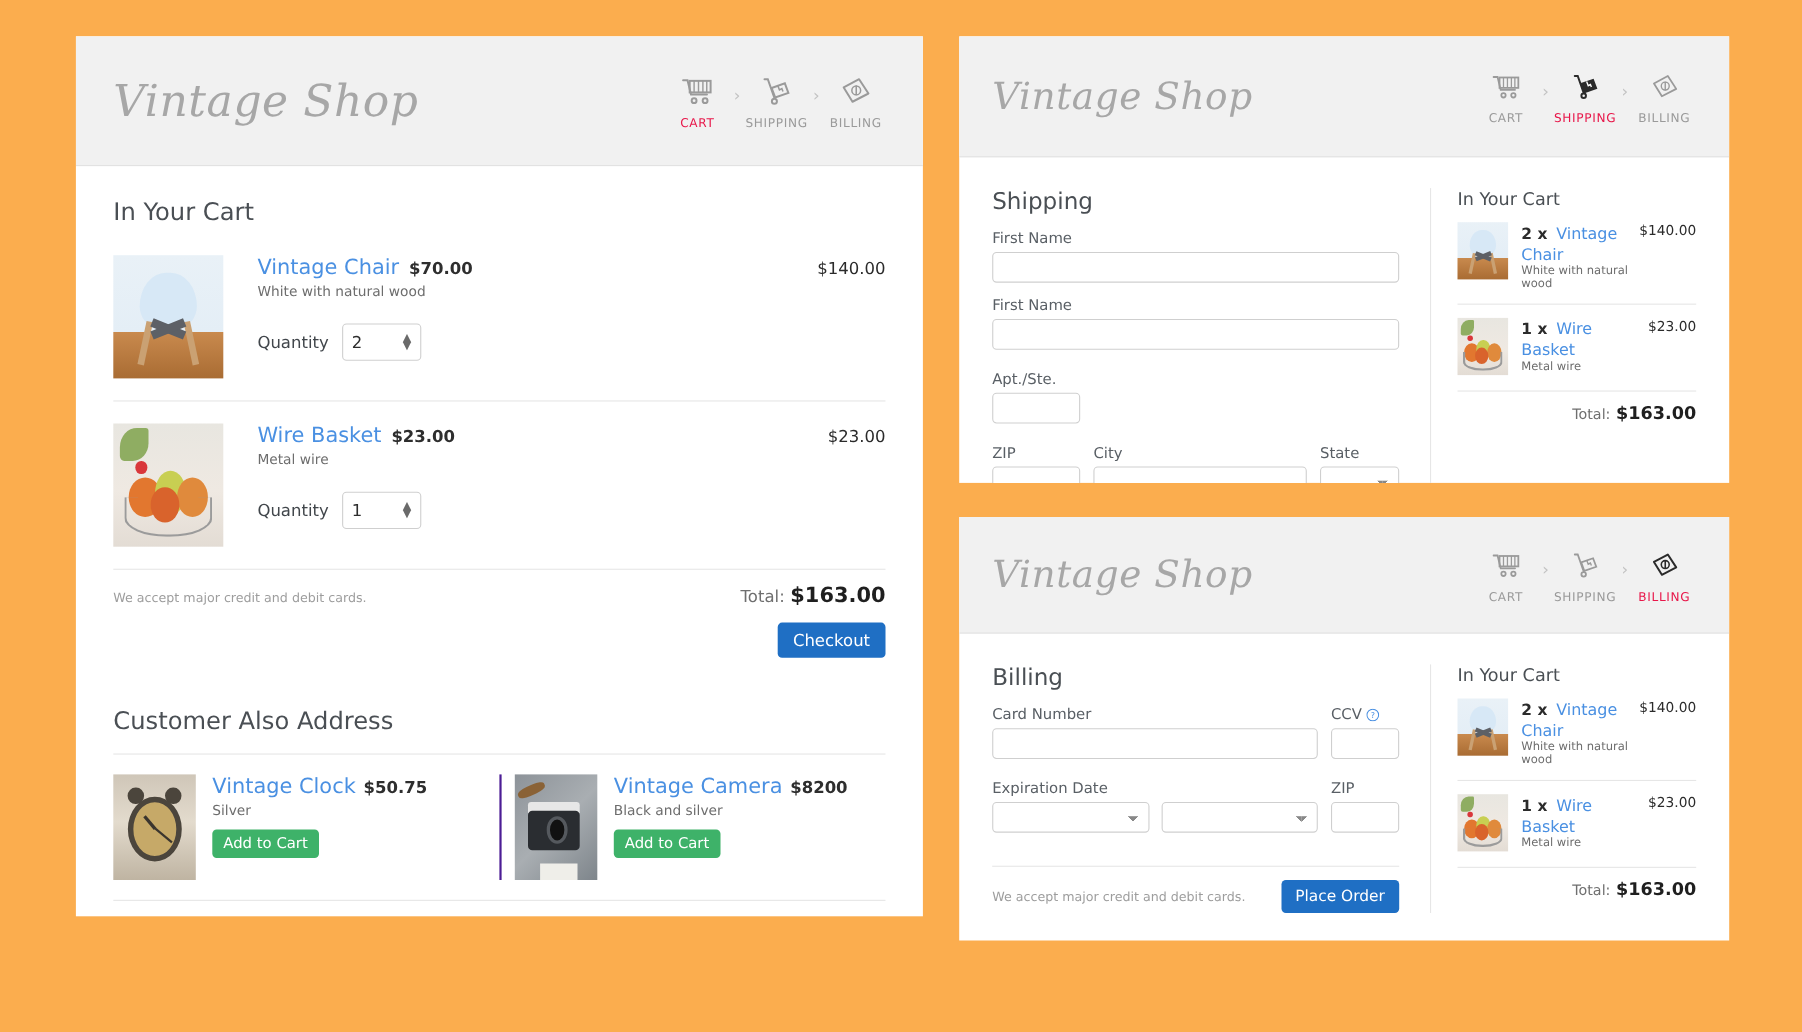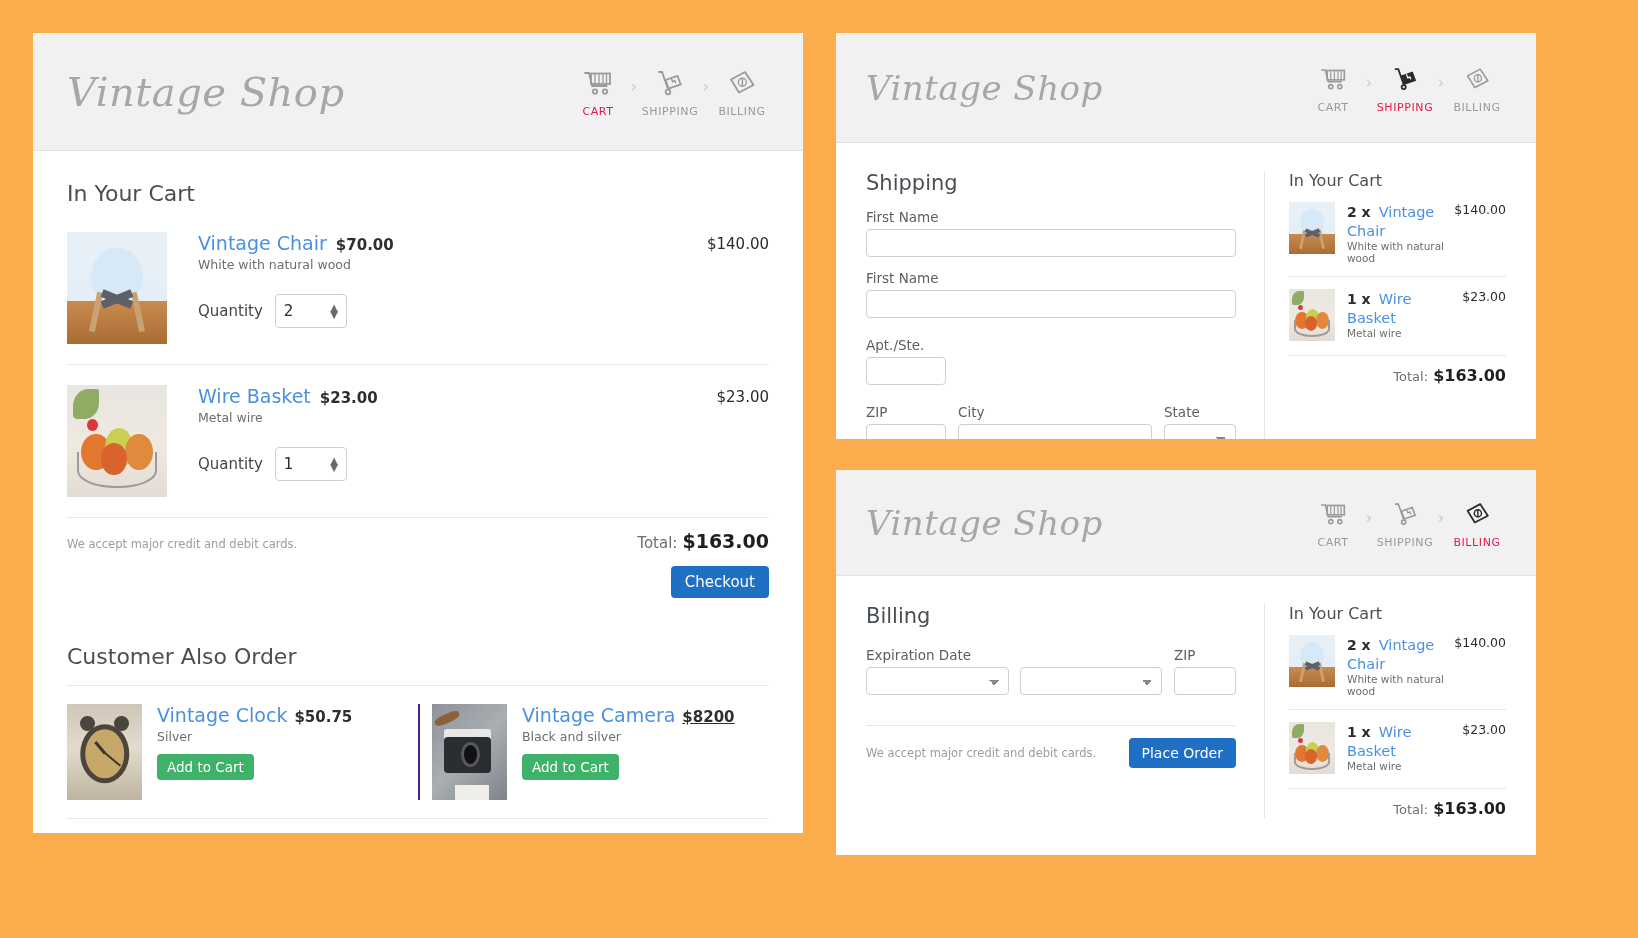--- a/index.html
+++ b/index.html
@@ -2,21 +2,21 @@
 <html><head>
 <meta charset="utf-8">
 <style>
   * { box-sizing: border-box; margin: 0; padding: 0; }
   html, body {
     width: 1638px; height: 938px;
     background: #FBAD4E;
     font-family: "DejaVu Sans", "Liberation Sans", sans-serif;
     overflow: hidden;
   }
-  .stage { position: relative; width: 1502px; height: 938px; }
+  .stage { position: relative; width: 1502px; height: 938px; margin-left: 36px; }
 
   
   .panel {
     position: absolute;
     background: #ffffff;
     overflow: hidden;
   }
 
   
   .hdr {
@@ -275,21 +275,21 @@
         <span>
           <span class="total-lbl" style="font-size:15px;">Total:</span>
           <span class="total-val" style="font-size:19px;">$163.00</span>
         </span>
       </div>
 
       <div style="display:flex; justify-content:flex-end; margin-top:14px;">
         <button class="btn btn-blue" style="font-size:15px; padding:7px 14px;">Checkout</button>
       </div>
 
-      <div class="sec-title" style="font-size:22px; margin-top:46px;">Customer Also Order</div>
+      <div class="sec-title" style="font-size:22px; margin-top:46px;">Customer Also Address</div>
       <div class="rule" style="margin:16px 0 18px 0;"></div>
 
       <div style="display:flex;">
         <div style="width:50%; display:flex; align-items:flex-start; padding-right:16px;">
           <div class="thumb t-clock" style="width:75px; height:96px;">
             <div class="bell bl"></div>
               <div class="bell br"></div>
             <div class="face"></div>
               <div class="hand h1"></div>
               <div class="hand h2"></div>
@@ -308,21 +308,21 @@
           <div class="thumb t-cam" style="width:75px; height:96px;">
             <div class="strap"></div>
               <div class="top"></div>
               <div class="body"></div>
             <div class="lens"></div>
               <div class="paper"></div>
           </div>
           <div style="padding-left:15px;">
             <div style="display:flex; align-items:baseline;">
               <span class="prod-name" style="font-size:19px;">Vintage Camera</span>
-              <span class="prod-price" style="font-size:15px; margin-left:7px;text-decoration:underline;">$8200</span>
+              <span class="prod-price" style="font-size:15px; margin-left:7px;">$8200</span>
             </div>
             <div class="prod-desc" style="font-size:12.5px; margin-top:3px;">Black and silver</div>
             <button class="btn btn-green" style="font-size:13.5px; padding:5px 10px; margin-top:10px;">Add to Cart</button>
           </div>
         </div>
       </div>
 
       <div class="rule" style="margin-top:18px;"></div>
     </div>
   </div>
@@ -498,20 +498,38 @@
           <span class="lbl">BILLING</span>
         </div>
       </div>
     </div>
 
     <div style="display:flex; padding:28px 30px 0 30px;">
 
       <div style="width:370px;">
         <div class="sec-title" style="font-size:21px; margin-bottom:14px;">Billing</div>
 
+        <div class="row">
+          <div style="flex:1; padding-right:12px;">
+            <label class="f-label">Card Number</label>
+            <input class="f-input" type="text" value="" style="">
+          </div>
+          <div style="width:62px;">
+            <label class="f-label" style="display:flex; align-items:center; gap:4px;">
+              <span>CCV</span>
+              <span style="line-height:0;">
+                <svg width="12" height="12" viewBox="0 0 14 14">
+                  <circle cx="7" cy="7" r="6.2" fill="none" stroke="#4a90e2" stroke-width="1.1"></circle>
+                  <text x="7" y="10.2" font-size="8.5" fill="#4a90e2" text-anchor="middle" font-family="DejaVu Sans, sans-serif">?</text>
+                </svg>
+              </span>
+            </label>
+            <input class="f-input" type="text" value="" style="">
+          </div>
+        </div>
 
         <div class="row" style="margin-top:19px;">
           <div style="flex:1;">
             <label class="f-label">Expiration Date</label>
             <div class="row">
               <div style="flex:1; padding-right:11px;">
                 <select class="f-select"><option></option></select>
               </div>
               <div style="flex:1; padding-right:12px;">
                 <select class="f-select"><option></option></select>

